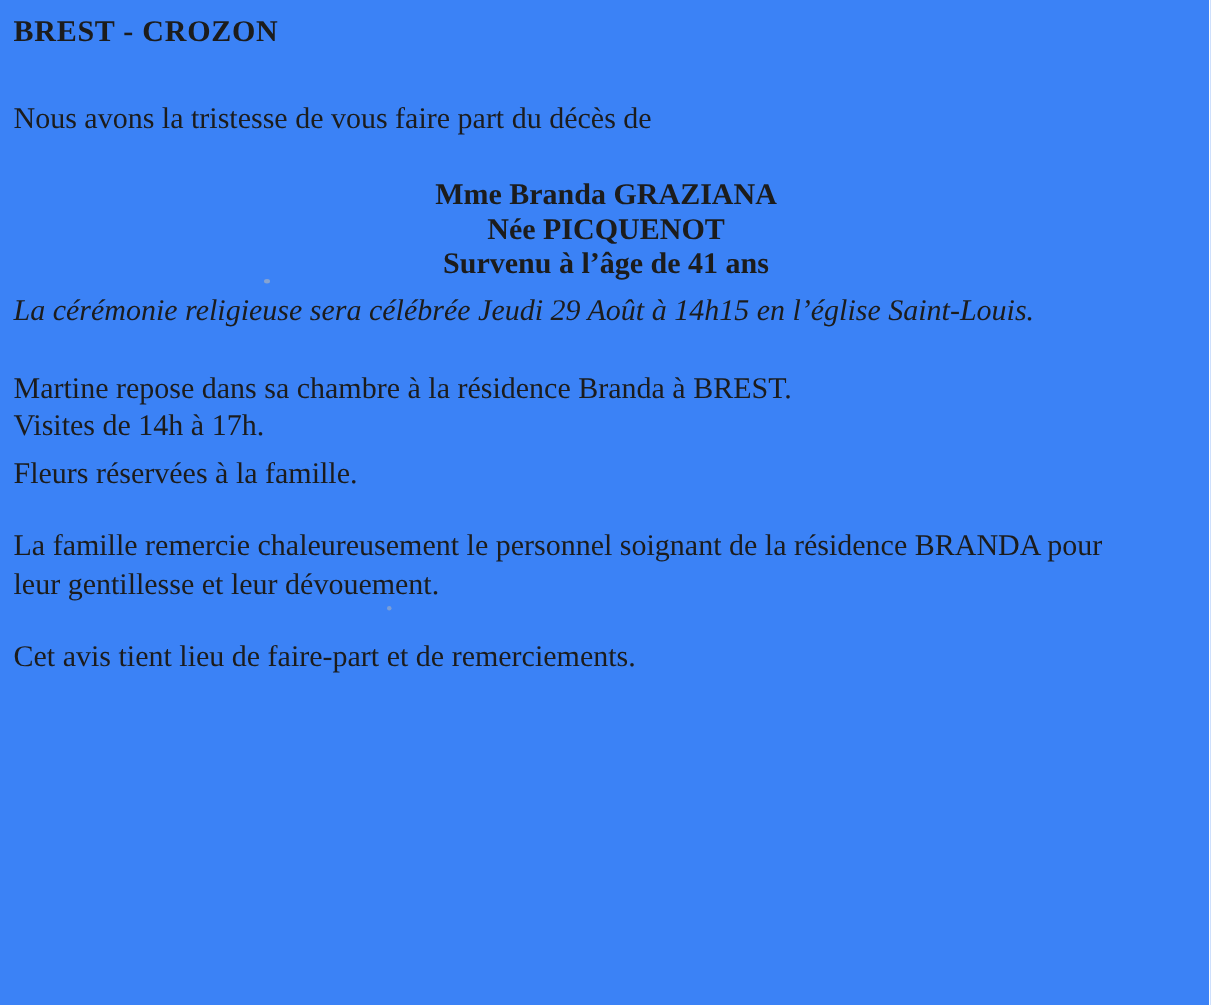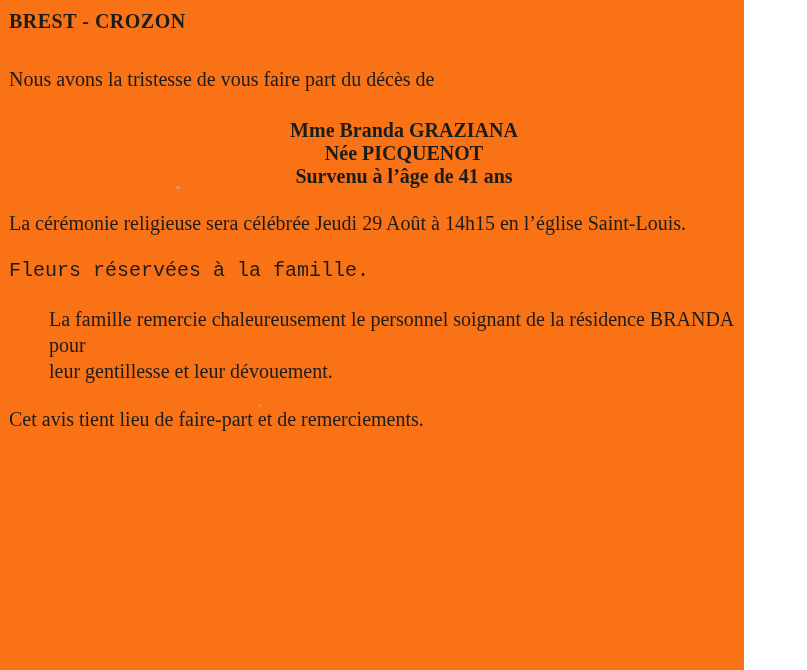--- a/index.html
+++ b/index.html
@@ -9,23 +9,23 @@
   }
   body {
     width: 807px;
     height: 670px;
     overflow: hidden;
     font-family: "Liberation Serif", "DejaVu Serif", serif;
     color: #1c1c1c;
   }
   .page {
     position: relative;
-    width: 744px;
+    width: 806px;
     height: 670px;
-    background: #f97316;
+    background: #3b82f6;
   }
   .doc {
     padding: 6px 8px 0 9px;
     font-size: 20px;
     line-height: 26px;
   }
   p { margin: 0; }
 
   .header-title {
     font-weight: bold;
@@ -41,34 +41,33 @@
     text-align: center;
     font-weight: bold;
     line-height: 23px;
     width: 790px;
   }
   .family-block {
     margin-top: 29px;
     line-height: 26px;
   }
   .ceremony {
-    margin-top: 22px;
+    margin-top: 6px;
+    font-style: italic;
   }
   .repose-block {
     margin-top: 27px;
     line-height: 25px;
   }
   .flowers {
-    margin-top: 22px;
-    font-family: Liberation Mono, monospace;
+    margin-top: 6px;
   }
   .thanks-block {
     margin-top: 22px;
     line-height: 26px;
-    margin-left: 40px;
   }
   .closing {
     margin-top: 22px;
   }
   
   .speck {
     position: absolute;
     background: #b9b9b9;
     border-radius: 50%;
   }
@@ -87,20 +86,24 @@
 
     <div class="deceased-block">
       <p>Mme Branda GRAZIANA</p>
       <p>Née PICQUENOT</p>
       <p>Survenu à l’âge de 41 ans</p>
     </div>
 
 
     <p class="ceremony">La cérémonie religieuse sera célébrée Jeudi 29 Août à 14h15 en l’église Saint-Louis.</p>
 
+    <div class="repose-block">
+      <p>Martine repose dans sa chambre à la résidence Branda à BREST.</p>
+      <p>Visites de 14h à 17h.</p>
+    </div>
 
     <p class="flowers">Fleurs réservées à la famille.</p>
 
     <div class="thanks-block">
       <p>La famille remercie chaleureusement le personnel soignant de la résidence BRANDA pour</p>
       <p>leur gentillesse et leur dévouement.</p>
     </div>
 
     <p class="closing">Cet avis tient lieu de faire-part et de remerciements.</p>
 

